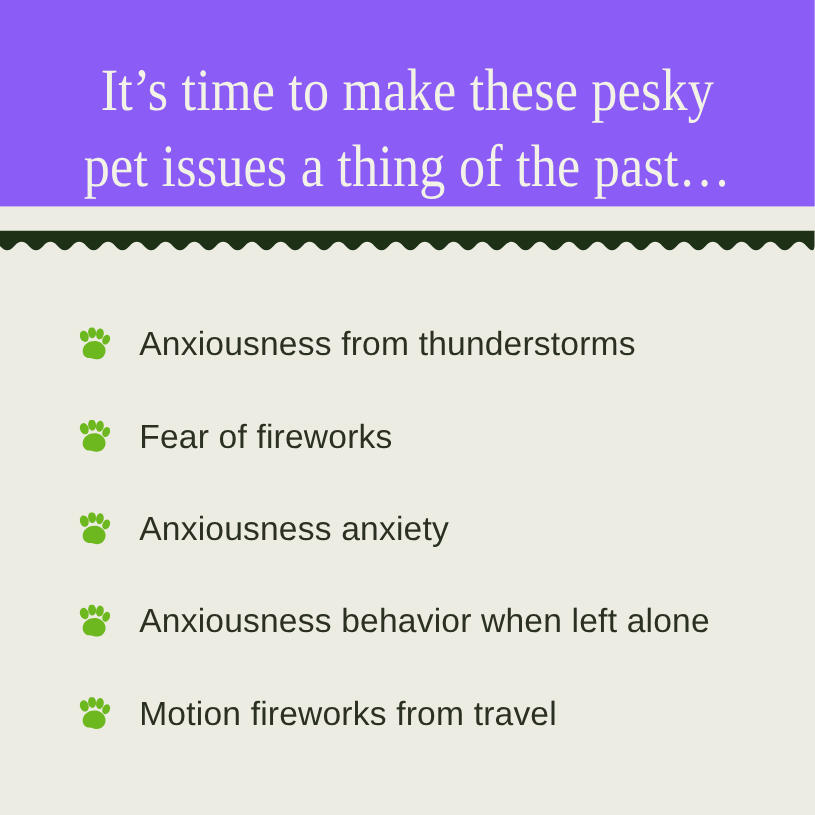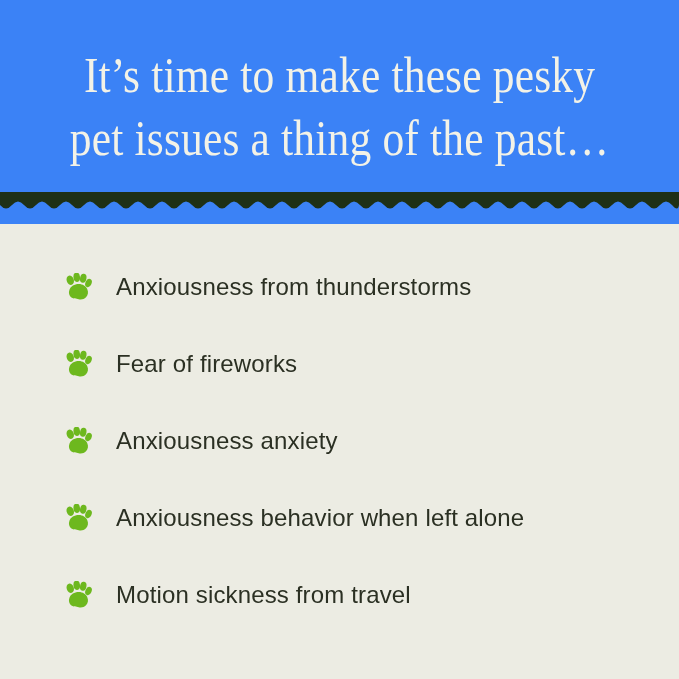--- a/index.html
+++ b/index.html
@@ -21,22 +21,22 @@
     background: #ecece3;
     overflow: hidden;
   }
 
   
   .header-band {
     position: absolute;
     left: 0;
     top: 0;
     width: 679px;
-    height: 224px;
-    background: #3b82f6;
+    height: 172px;
+    background: #8b5cf6;
     overflow: visible;
   }
 
   .headline {
     position: absolute;
     left: 0;
     top: 0;
     width: 679px;
     padding-top: 44px;
     box-sizing: border-box;
@@ -99,21 +99,21 @@
   }
   .paw-icon svg {
     display: block;
     width: 28px;
     height: 29px;
   }
   .issue-label {
     margin-left: 52px;
     color: #2b3023;
     font-family: "Liberation Sans", "DejaVu Sans", sans-serif;
-    font-size: 24px;
+    font-size: 28px;
     font-weight: 300;
     letter-spacing: 0.15px;
     line-height: 1;
     white-space: nowrap;
   }
 </style>
 </head>
 <body>
 
 <div class="poster">
@@ -197,17 +197,17 @@
         <svg viewBox="0 0 56 58" xmlns="http://www.w3.org/2000/svg">
           <g fill="#6db81e">
             <ellipse cx="12.5" cy="14.5" rx="7.2" ry="9.6" transform="rotate(-18 12.5 14.5)"></ellipse>
             <ellipse cx="25.5" cy="8.5" rx="6.6" ry="9.4" transform="rotate(-6 25.5 8.5)"></ellipse>
             <ellipse cx="38.5" cy="10.5" rx="6.4" ry="9.2" transform="rotate(10 38.5 10.5)"></ellipse>
             <ellipse cx="49" cy="20" rx="6.1" ry="8.6" transform="rotate(24 49 20)"></ellipse>
             <path d="M29.5 22.2c7.9 0 14.4 4.3 17.1 10.2 2.6 5.6 1.5 11.9-2.6 16.1-3.9 4-9.6 5.3-14.6 3.9-5-1.4-10.7-0.4-14.6-3.4-4.6-3.5-6.2-9.9-3.9-15.6 2.6-6.5 9.6-11.2 18.6-11.2z"></path>
           </g>
         </svg>
       </span>
-      <span class="issue-label">Motion sickness from travel</span>
+      <span class="issue-label">Motion fireworks from travel</span>
     </li>
   </ul>
 
 </div>
 
 </body></html>

